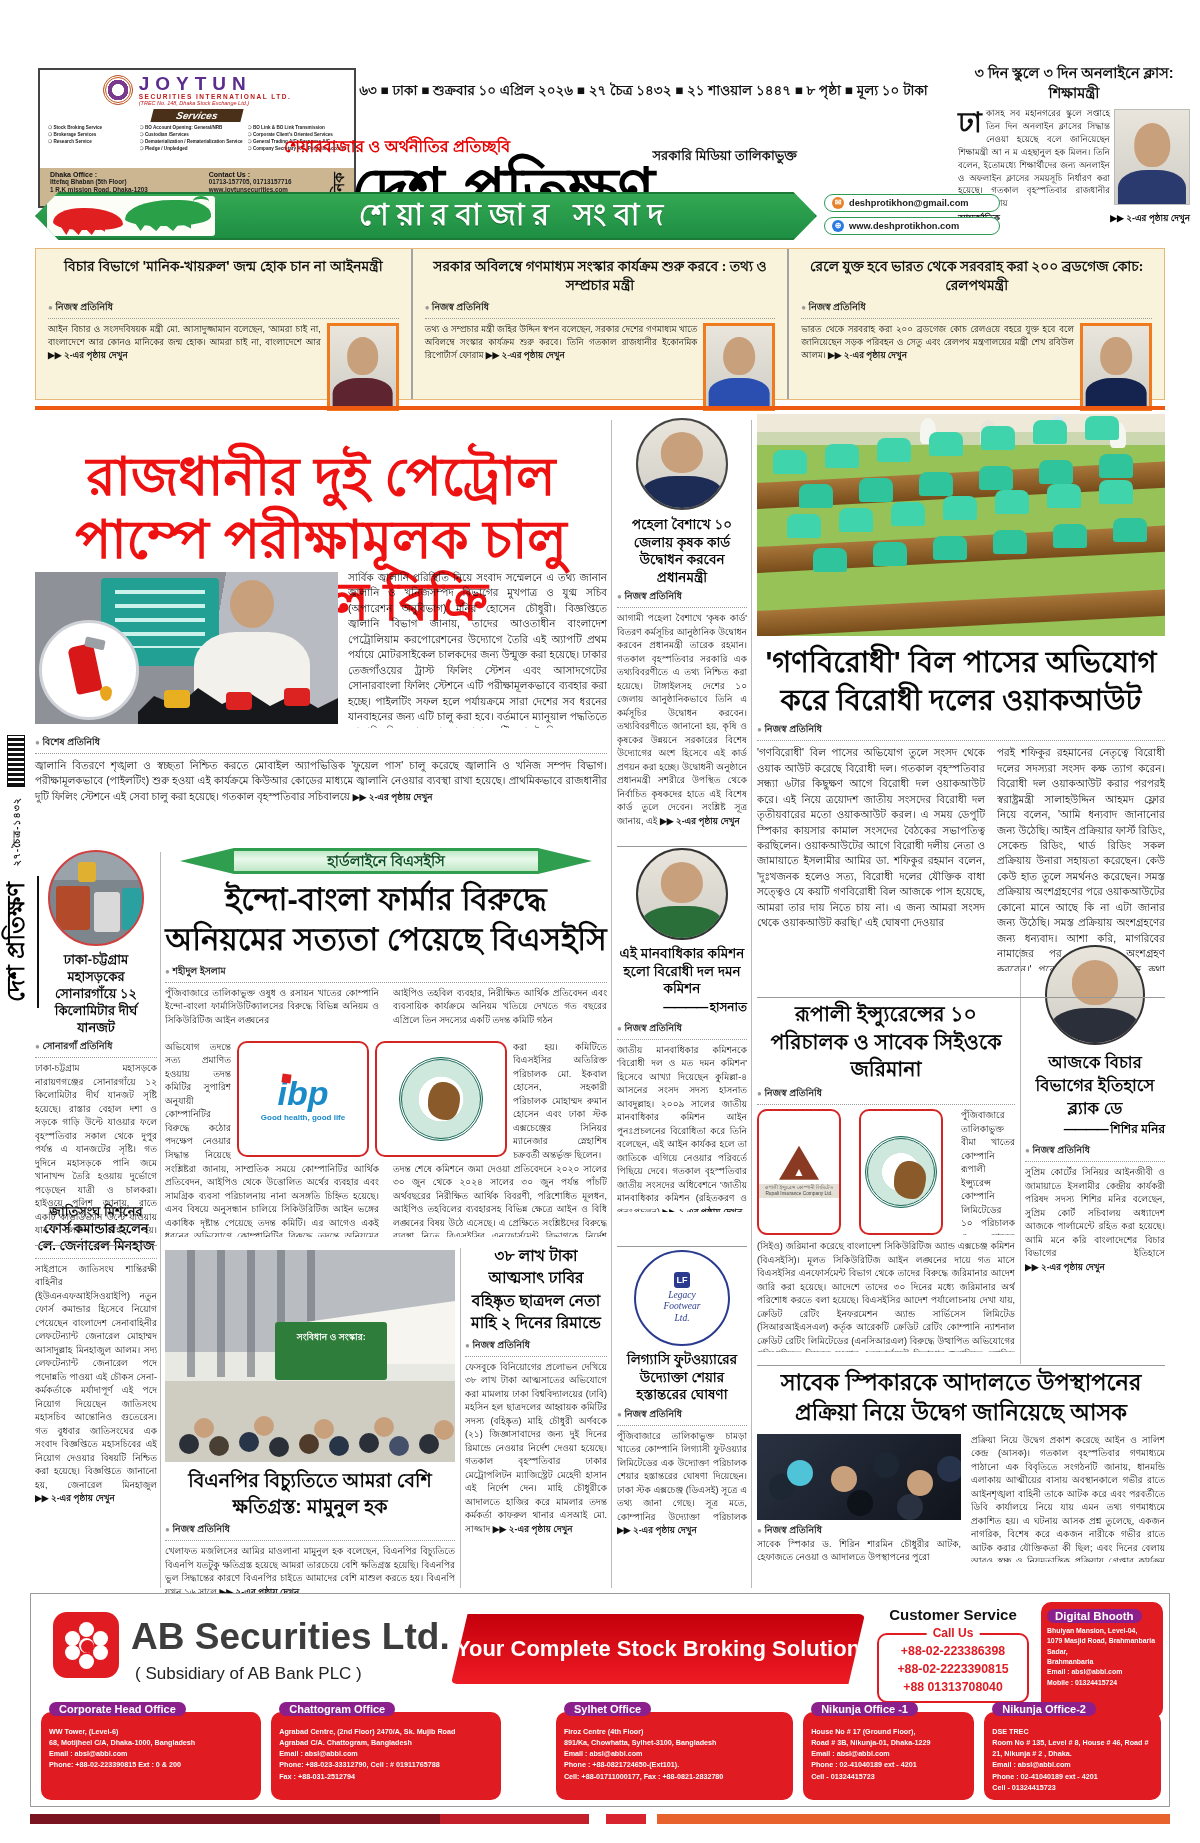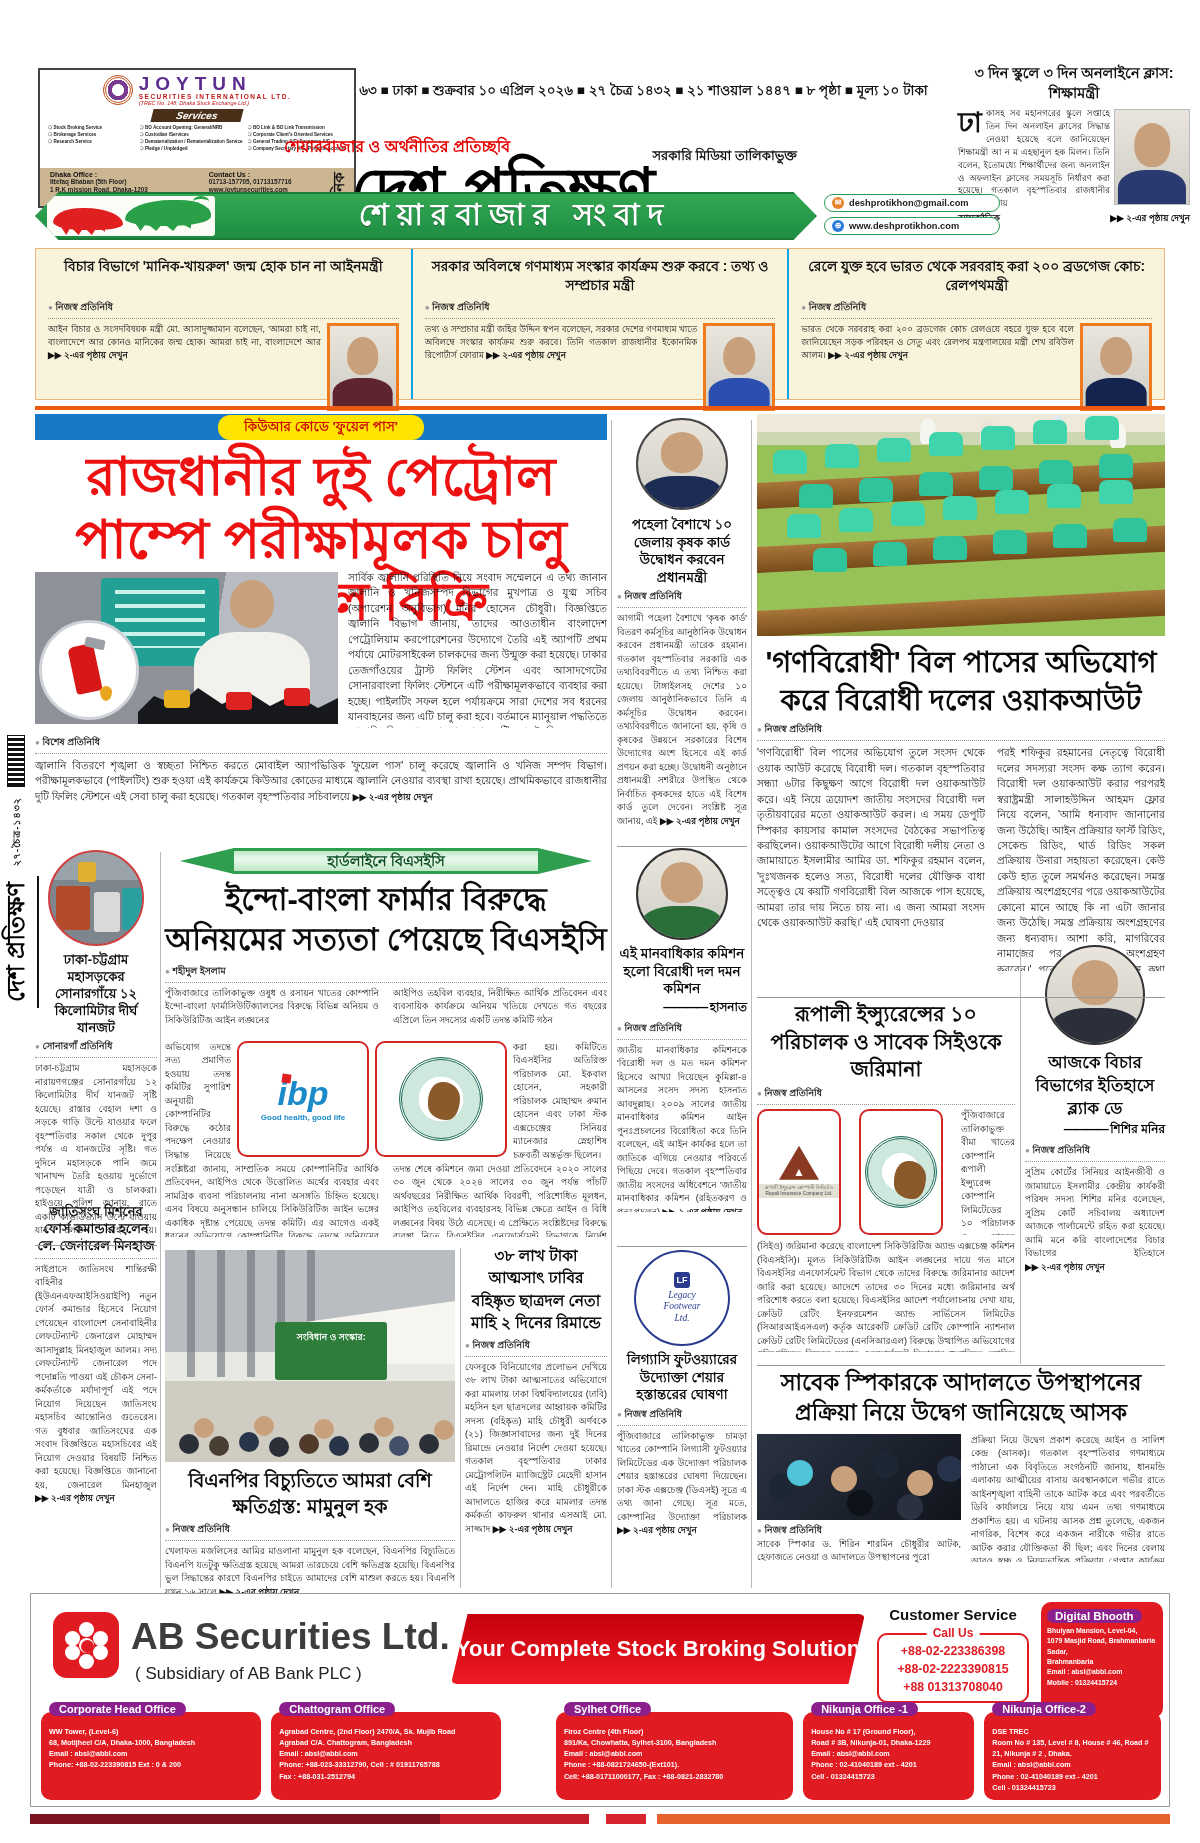--- a/index.html
+++ b/index.html
@@ -60,21 +60,21 @@
 
   
   .contactbox { left:824px; top:194px; width:176px; height:48px; display:flex; flex-direction:column; gap:5px; }
   .pill { border:1.5px solid #2a9a55; border-radius:11px; font-size:9.3px; font-weight:bold; color:#222; padding:2px 7px; display:flex; align-items:center; gap:5px; background:#fff; }
   .pill .ic { display:inline-block; width:12px; height:12px; border-radius:50%; color:#fff; font-size:8px; line-height:12px; text-align:center; }
   .ic-mail { background:#e8822a; } .ic-web { background:#2a7ae0; }
 
   
   .strip { left:35px; top:248px; width:1130px; height:152px; background:#f8f3da; border:1px solid #e8b87a; display:flex; }
   .strip-col { flex:1; padding:8px 12px 6px; position:relative; }
-  .strip-col + .strip-col { border-left:2px solid #0ea5e9; }
+  .strip-col + .strip-col { border-left:2px solid #a3a3a3;font-family:Liberation Serif, serif; }
   .strip-h { font-size:13.8px; font-weight:bold; color:#111; text-align:center; line-height:1.4; min-height:40px; }
   .byline { font-size:9.3px; font-weight:bold; color:#222; margin-top:3px; }
   .byline .dot { color:#999; font-size:8px; }
   .dotline { border-top:1.5px dotted #999; margin:3px 0 4px; }
   .strip-body { font-size:8.7px; line-height:1.5; color:#111; }
   .strip-photo { float:right; width:72px; height:88px; margin:0 0 0 6px; border:3px solid #f07a1e; }
   .jump { font-weight:bold; font-size:8.8px; white-space:nowrap; }
 
   .orangerule { left:35px; top:406px; width:1130px; height:4px; background:#ee5a10; }
 
@@ -365,23 +365,20 @@
 
   <div class="abs orangerule"></div>
 
   <div class="abs rail">
     <div class="rail-bar"></div>
     <div class="rail-code">২৭-চৈত্র-১৪৩২</div>
     <div class="rail-logo">দেশ প্রতিক্ষণ</div>
   </div>
 
   <div class="abs fuel">
-    <div class="kicker">
-      <span class="kicker-bubble">কিউআর কোডে 'ফুয়েল পাস'</span>
-    </div>
     <div class="fuel-h">রাজধানীর দুই পেট্রোল পাম্পে পরীক্ষামূলক চালু হচ্ছে তেল বিক্রি</div>
     <div class="fuel-photo">
       <div class="fp-app"></div>
       <div class="fp-speaker"></div>
       <div class="fp-mics"></div>
       <div class="fp-micred"></div>
       <div class="fp-circle">
         <div class="fp-nozzle"></div>
         <div class="fp-drop"></div>
       </div>

